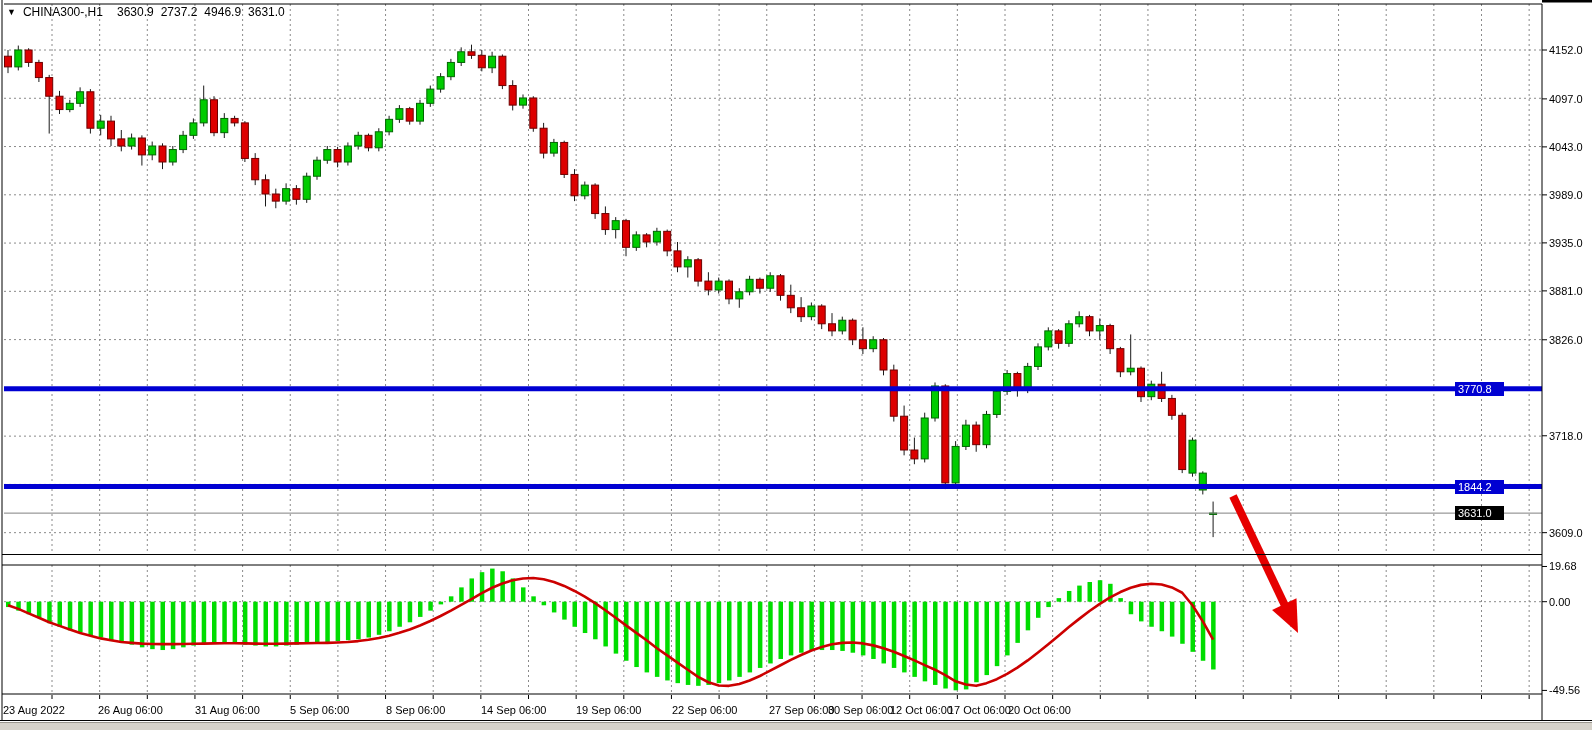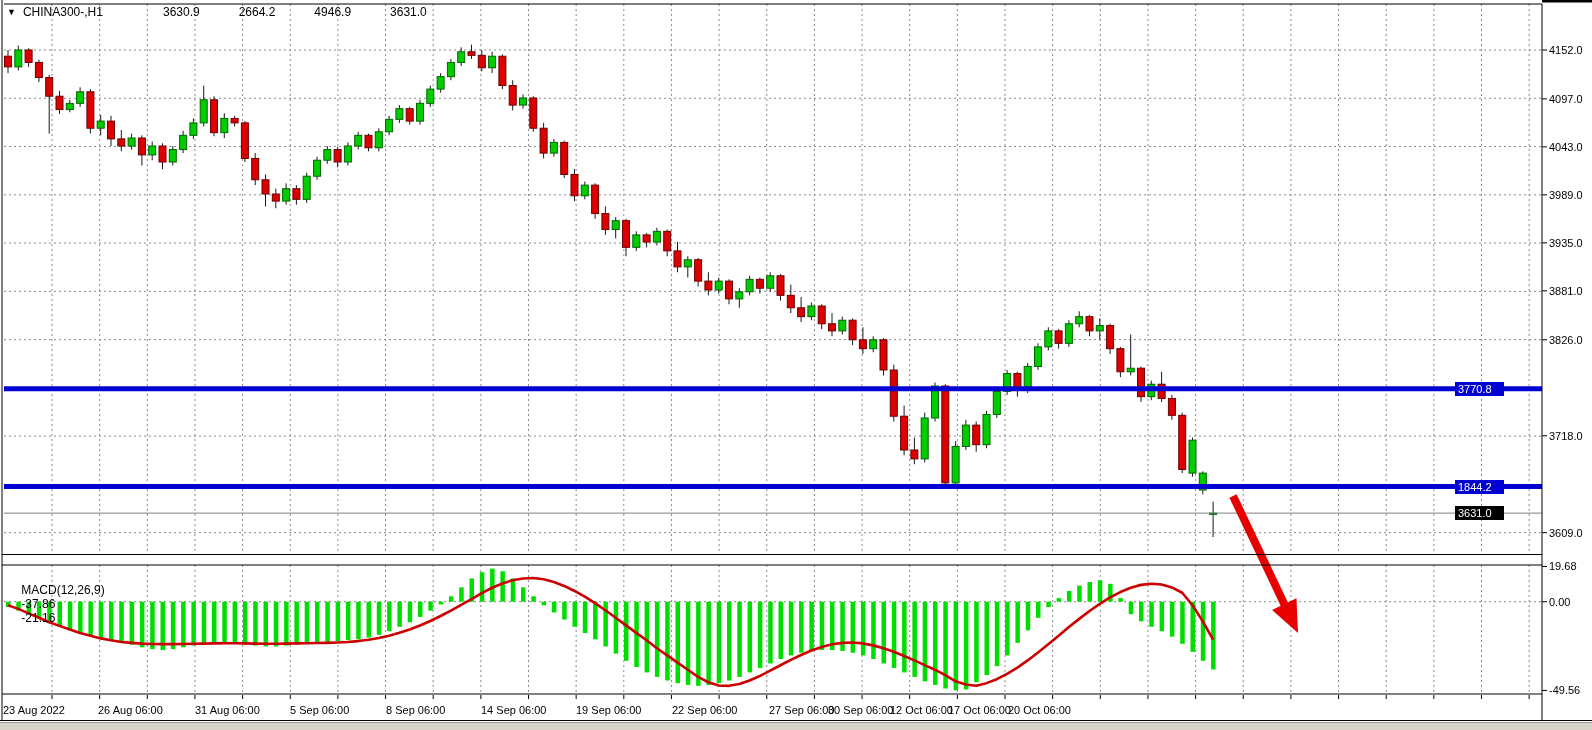--- a/index.html
+++ b/index.html
@@ -2,22 +2,22 @@
 <html><head>
 <meta charset="utf-8">
 <style>
   html,body{margin:0;padding:0;background:#fff;}
   .chart-window{position:relative;width:1592px;height:730px;background:#fff;overflow:hidden;
     font-family:"Liberation Sans",sans-serif;}
   svg{position:absolute;left:0;top:0;}
   svg text{font:11px "Liberation Sans",sans-serif;fill:#000;}
   .hdr{position:absolute;left:7px;top:5px;display:flex;align-items:center;font-size:12px;color:#000;white-space:pre;}
   .hdr .tri{font-size:9px;margin-right:7px;line-height:12px;cursor:pointer;}
-  .hdr .sym{margin-right:28px;}
-  .hdr .q{margin-right:7px;margin-left:32px;}
+  .hdr .sym{margin-right:14px;}
+  .hdr .q{margin-right:7px;}
   .macd-lbl{position:absolute;left:8px;top:569px;font-size:12px;color:#000;white-space:pre;}
   .macd-lbl span{margin-right:6px;}
   .badge{position:absolute;left:1455px;width:49px;height:14px;color:#fff;font-size:11px;line-height:14px;
     padding-left:3px;box-sizing:border-box;}
   .badge.level{background:#0000d2;}
   .badge.price{background:#000;}
   .footer-strip{position:absolute;left:0;top:722px;width:1592px;height:8px;background:#d6d2ca;border-top:1px solid #9a968e;}
 </style>
 </head>
 <body>
@@ -551,29 +551,24 @@
         <text x="890" y="714" text-anchor="start">12 Oct 06:00</text>
         <text x="948" y="714" text-anchor="start">17 Oct 06:00</text>
         <text x="1008" y="714" text-anchor="start">20 Oct 06:00</text>
       </g>
     </svg>
 
   <div class="hdr">
     <span class="tri">▼</span>
     <span class="sym">CHINA300-,H1</span>
     <span class="q">3630.9</span>
-    <span class="q">2664.2</span>
+    <span class="q">2737.2</span>
     <span class="q">4946.9</span>
     <span class="q">3631.0</span>
   </div>
 
-  <div class="macd-lbl">
-    <span>MACD(12,26,9)</span>
-    <span>-37.86</span>
-    <span>-21.16</span>
-  </div>
 
   <div class="badge level" style="top:382px">3770.8</div>
   <div class="badge level" style="top:480px">1844.2</div>
   <div class="badge price" style="top:506px">3631.0</div>
 
   <div class="footer-strip"></div>
 </div>
 
 </body></html>

